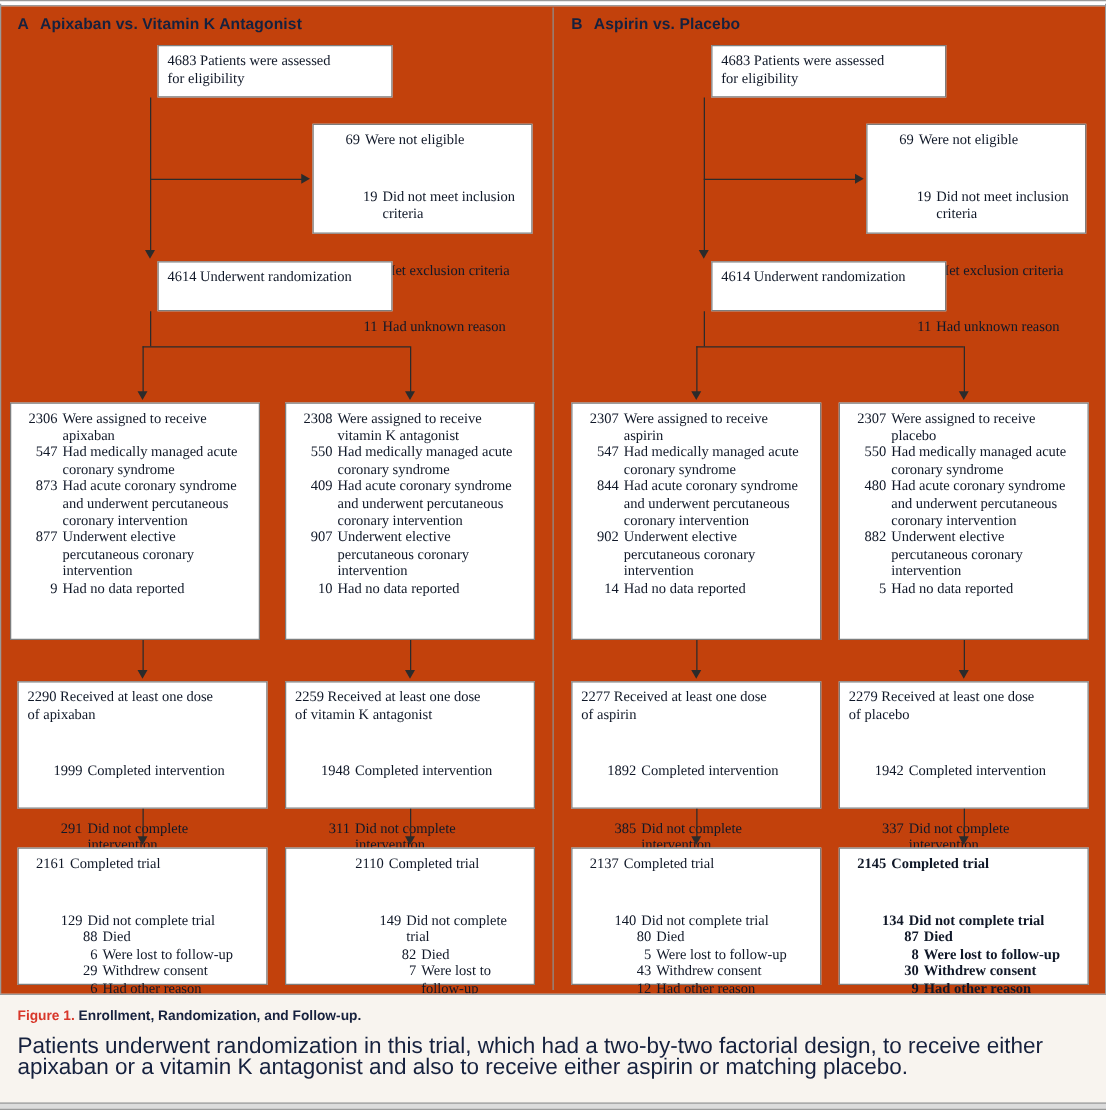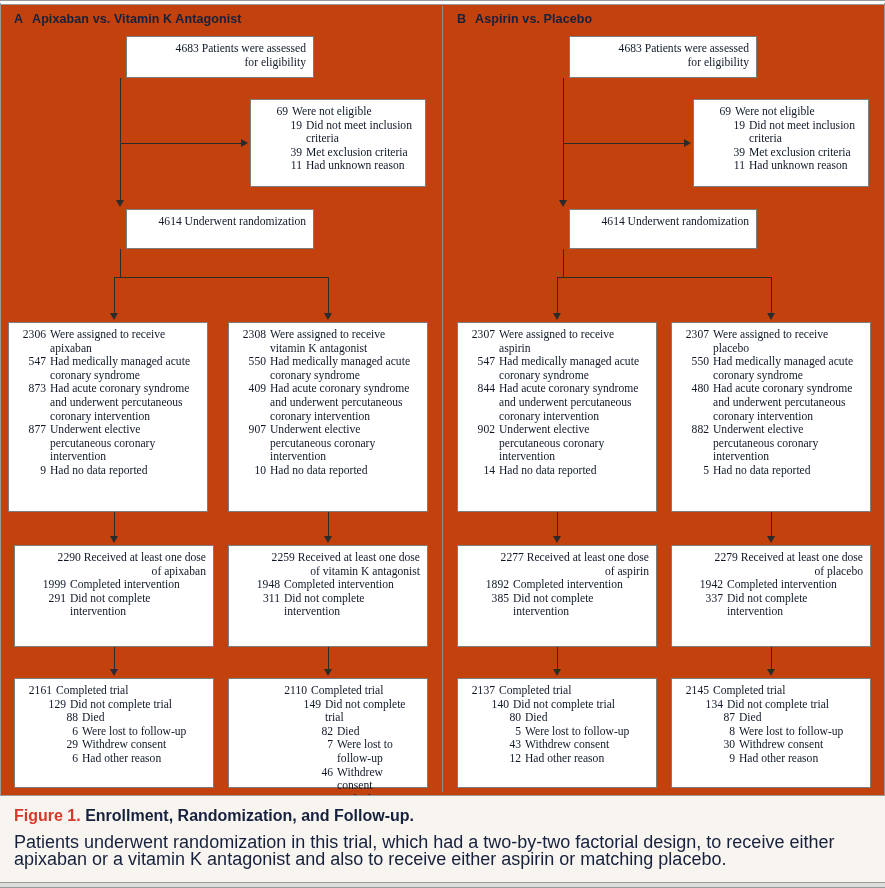--- a/index.html
+++ b/index.html
@@ -95,25 +95,25 @@
     text-indent: -34px;
     white-space: normal;
   }
   .nl .num {
     display: inline-block;
     width: 30px;
     text-align: right;
     padding-right: 4px;
   }
   .nl.lvl2 { padding-left: 48px; text-indent: -48px; }
-  .nl.lvl2 .num { width: 44px; }
+  .nl.lvl2 .num { width: 44px; margin-top: 32px; }
   .nl.lvl3 { padding-left: 60px; text-indent: -60px; }
   .nl.lvl3 .num { width: 56px; }
 
-  .ctrline { display: block; text-align: right; }
+  .ctrline { display: block; text-align: left; }
 
   
   .vline { position: absolute; width: 1px; background: #2b2b2b; }
   .hline { position: absolute; height: 1px; background: #2b2b2b; }
   .arrow-down {
     position: absolute;
     width: 0; height: 0;
     border-left: 4px solid transparent;
     border-right: 4px solid transparent;
     border-top: 7px solid #2b2b2b;
@@ -132,21 +132,21 @@
     left: 0; top: 795px;
     width: 885px;
     height: 93px;
     box-sizing: border-box;
     background: #f8f4ef;
     border-top: 1px solid #9a9a9a;
     padding: 11px 14px 0 14px;
   }
   #caption-band .cap-title {
     font-family: "Liberation Sans", "DejaVu Sans", sans-serif;
-    font-size: 16px;
+    font-size: 11px;
     font-weight: bold;
     color: #16213e;
     margin-bottom: 9px;
   }
   #caption-band .cap-title .figno { color: #d8372a; }
   #caption-band .cap-body {
     font-family: "Liberation Sans", "DejaVu Sans", sans-serif;
     font-size: 18px;
     line-height: 17px;
     color: #16213e;
@@ -311,21 +311,21 @@
       <div class="vline" style="left: 328px; top: 512px; height: 25px;"></div>
       <div class="arrow-down" style="left: 324px; top: 536px;"></div>
       <div class="box" style="left: 228px; top: 545px; width: 200px; height: 102px;">
         <span class="ctrline">2279 Received at least one dose</span>
         <span class="ctrline">of placebo</span>
         <span class="nl lvl2"><span class="num">1942</span>Completed intervention</span>
         <span class="nl lvl2"><span class="num">337</span>Did not complete intervention</span>
       </div>
       <div class="vline" style="left: 328px; top: 647px; height: 23px;"></div>
       <div class="arrow-down" style="left: 324px; top: 669px;"></div>
-      <div class="box" style="left: 228px; top: 678px; width: 200px; height: 110px;">
+      <div class="box" style="left: 228px; top: 678px; width: 200px; height: 110px; font-weight: bold;">
         <span class="nl"><span class="num">2145</span>Completed trial</span>
         <span class="nl lvl2"><span class="num">134</span>Did not complete trial</span>
         <span class="nl lvl3"><span class="num">87</span>Died</span>
         <span class="nl lvl3"><span class="num">8</span>Were lost to follow-up</span>
         <span class="nl lvl3"><span class="num">30</span>Withdrew consent</span>
         <span class="nl lvl3"><span class="num">9</span>Had other reason</span>
       </div>
     </div>
 
   <div id="caption-band">

